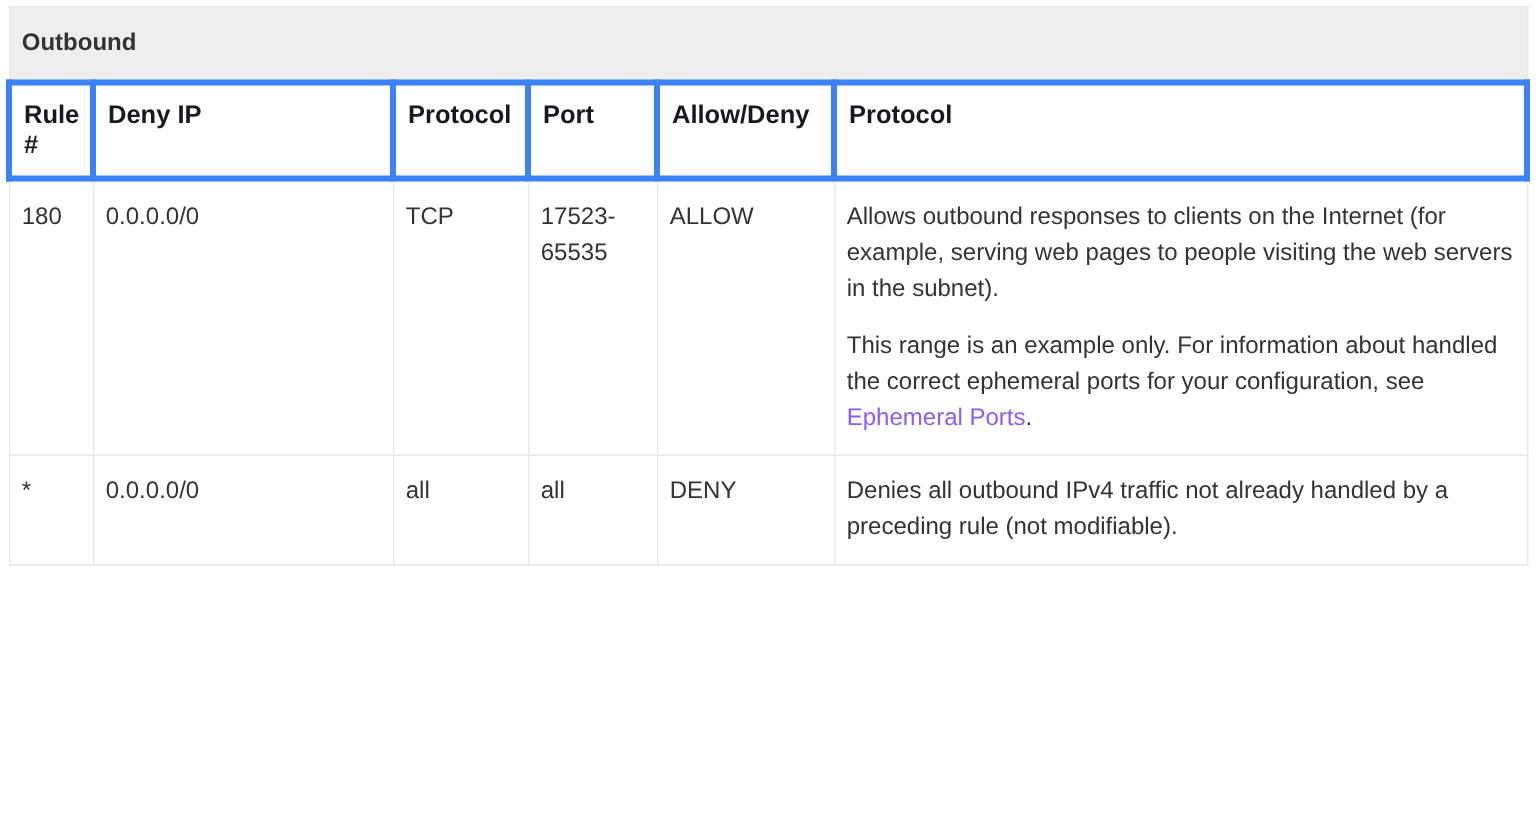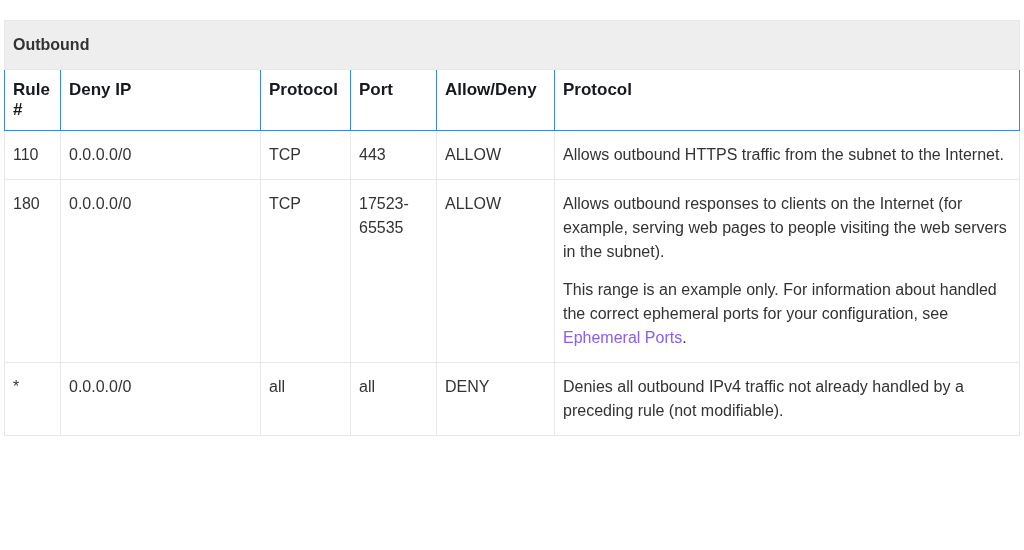--- a/index.html
+++ b/index.html
@@ -7,41 +7,40 @@
       font-family: -apple-system, BlinkMacSystemFont, "Segoe UI", "Helvetica Neue", Arial, sans-serif;
       font-size: 16px;
       color: #16191f;
       background: #fff;
       padding: 4px;
     }
     .tbl {
       width: 100%;
       border-collapse: collapse;
       table-layout: fixed;
-      margin-top: 16px;
     }
     .tbl col.c-rule { width: 56px; }
     .tbl col.c-dest { width: 200px; }
     .tbl col.c-proto { width: 90px; }
     .tbl col.c-port { width: 86px; }
     .tbl col.c-allow { width: 118px; }
     .tbl col.c-comments { width: auto; }
     .section-row td {
       background: #eeeeee;
       font-weight: 700;
       font-size: 17px;
       padding: 10px 12px;
       border: 1px solid #d5d5d5;
     }
     .tbl th {
       text-align: left;
       font-weight: 700;
       font-size: 17px;
       padding: 10px 8px;
-      border: 1px solid #3b82f6;
+      border: 4px solid #3b82f6;
       vertical-align: top;
       background: #ffffff;
       color: #16191f;
     }
     .tbl td {
       padding: 12px 8px;
       border: 1px solid #e8e8e8;
       vertical-align: top;
       font-size: 16px;
       color: #333;
@@ -74,30 +73,20 @@
     </tr>
     <tr>
       <th>Rule #</th>
       <th>Deny IP</th>
       <th>Protocol</th>
       <th>Port</th>
       <th>Allow/Deny</th>
       <th>Protocol</th>
     </tr>
       <tr>
-        <td>110</td>
-        <td>0.0.0.0/0</td>
-        <td>TCP</td>
-        <td>443</td>
-        <td>ALLOW</td>
-        <td>
-          <div class="comment-para"><span>Allows outbound HTTPS traffic from the subnet to the Internet.</span></div>
-        </td>
-      </tr>
-      <tr>
         <td>180</td>
         <td>0.0.0.0/0</td>
         <td>TCP</td>
         <td>17523-65535</td>
         <td>ALLOW</td>
         <td>
           <div class="comment-para"><span>Allows outbound responses to clients on the Internet (for example, serving web pages to people visiting the web servers in the subnet).</span></div>
           <div class="comment-para"><span>This range is an example only. For information about handled the correct ephemeral ports for your configuration, see </span><a class="link">Ephemeral Ports</a><span>.</span></div>
         </td>
       </tr>

